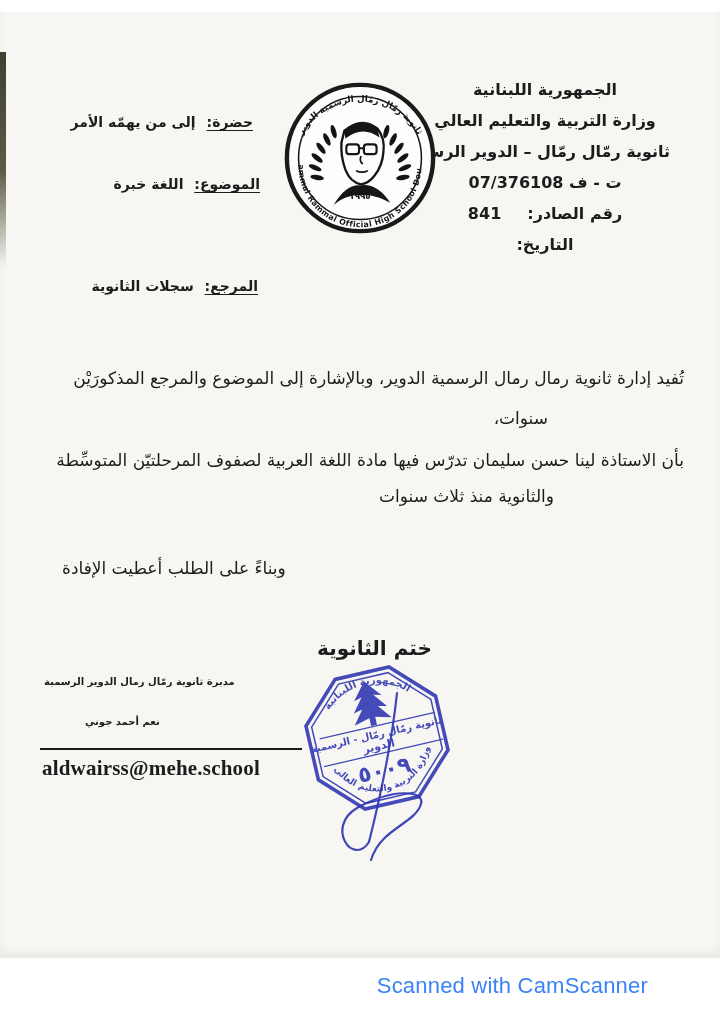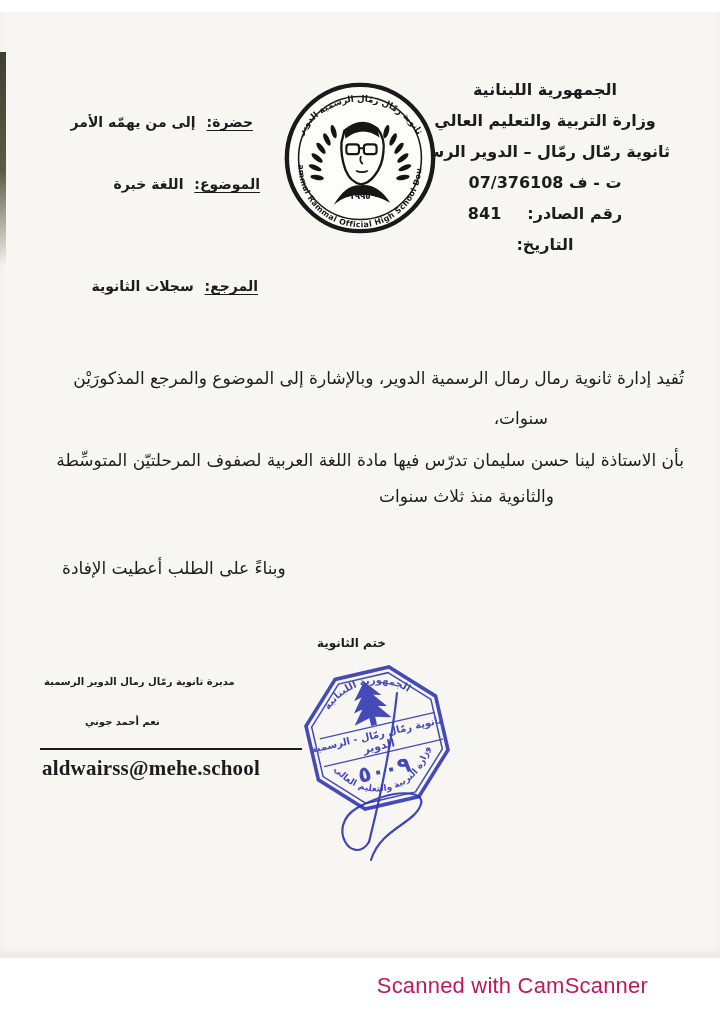--- a/index.html
+++ b/index.html
@@ -28,35 +28,35 @@
     white-space:nowrap;
   }
   .hdr .pair{display:flex;flex-direction:row;justify-content:center;gap:26px;height:31px;line-height:31px;font-size:16px;font-weight:700;}
   
   .meta-row{position:absolute;direction:rtl;white-space:nowrap;font-size:14px;font-weight:700;}
   .meta-row .lbl{text-decoration:underline;text-underline-offset:3px;}
   .meta-row .val{margin-right:6px;}
   
   .bodyline{position:absolute;direction:rtl;white-space:nowrap;font-size:17px;}
   
-  .stamp-caption{position:absolute;top:636px;left:317px;font-size:12px;font-weight:700;direction:rtl;}
+  .stamp-caption{position:absolute;top:636px;left:317px;font-size:20px;font-weight:700;direction:rtl;}
   .sig{position:absolute;direction:rtl;white-space:nowrap;font-weight:700;font-size:10px;}
   .sig-line{position:absolute;top:748px;left:40px;width:262px;border-top:2px solid #1b1b1b;}
   .email{
     position:absolute;top:756px;left:42px;
     font-family:"Liberation Serif",serif;font-weight:700;font-size:21px;
     letter-spacing:0.2px;direction:ltr;
   }
   
   .scan-strip{
     position:absolute;left:0;bottom:0;width:720px;height:56px;background:#ffffff;
     display:flex;align-items:center;justify-content:flex-end;padding-right:72px;box-sizing:border-box;
   }
   .scan-text{
-    font-family:"Liberation Sans",sans-serif;font-size:22px;color:#be185d;letter-spacing:0.2px;text-align:right;
+    font-family:"Liberation Sans",sans-serif;font-size:22px;color:#3b82f6;letter-spacing:0.2px;text-align:right;
   }
   svg{position:absolute;}
   .logo-svg{left:282px;top:80px;}
   .stamp-svg{left:263px;top:630px;}
 </style>
 </head>
 <body>
 
 <div class="paper"></div>
 <div class="edge-sliver"></div>

